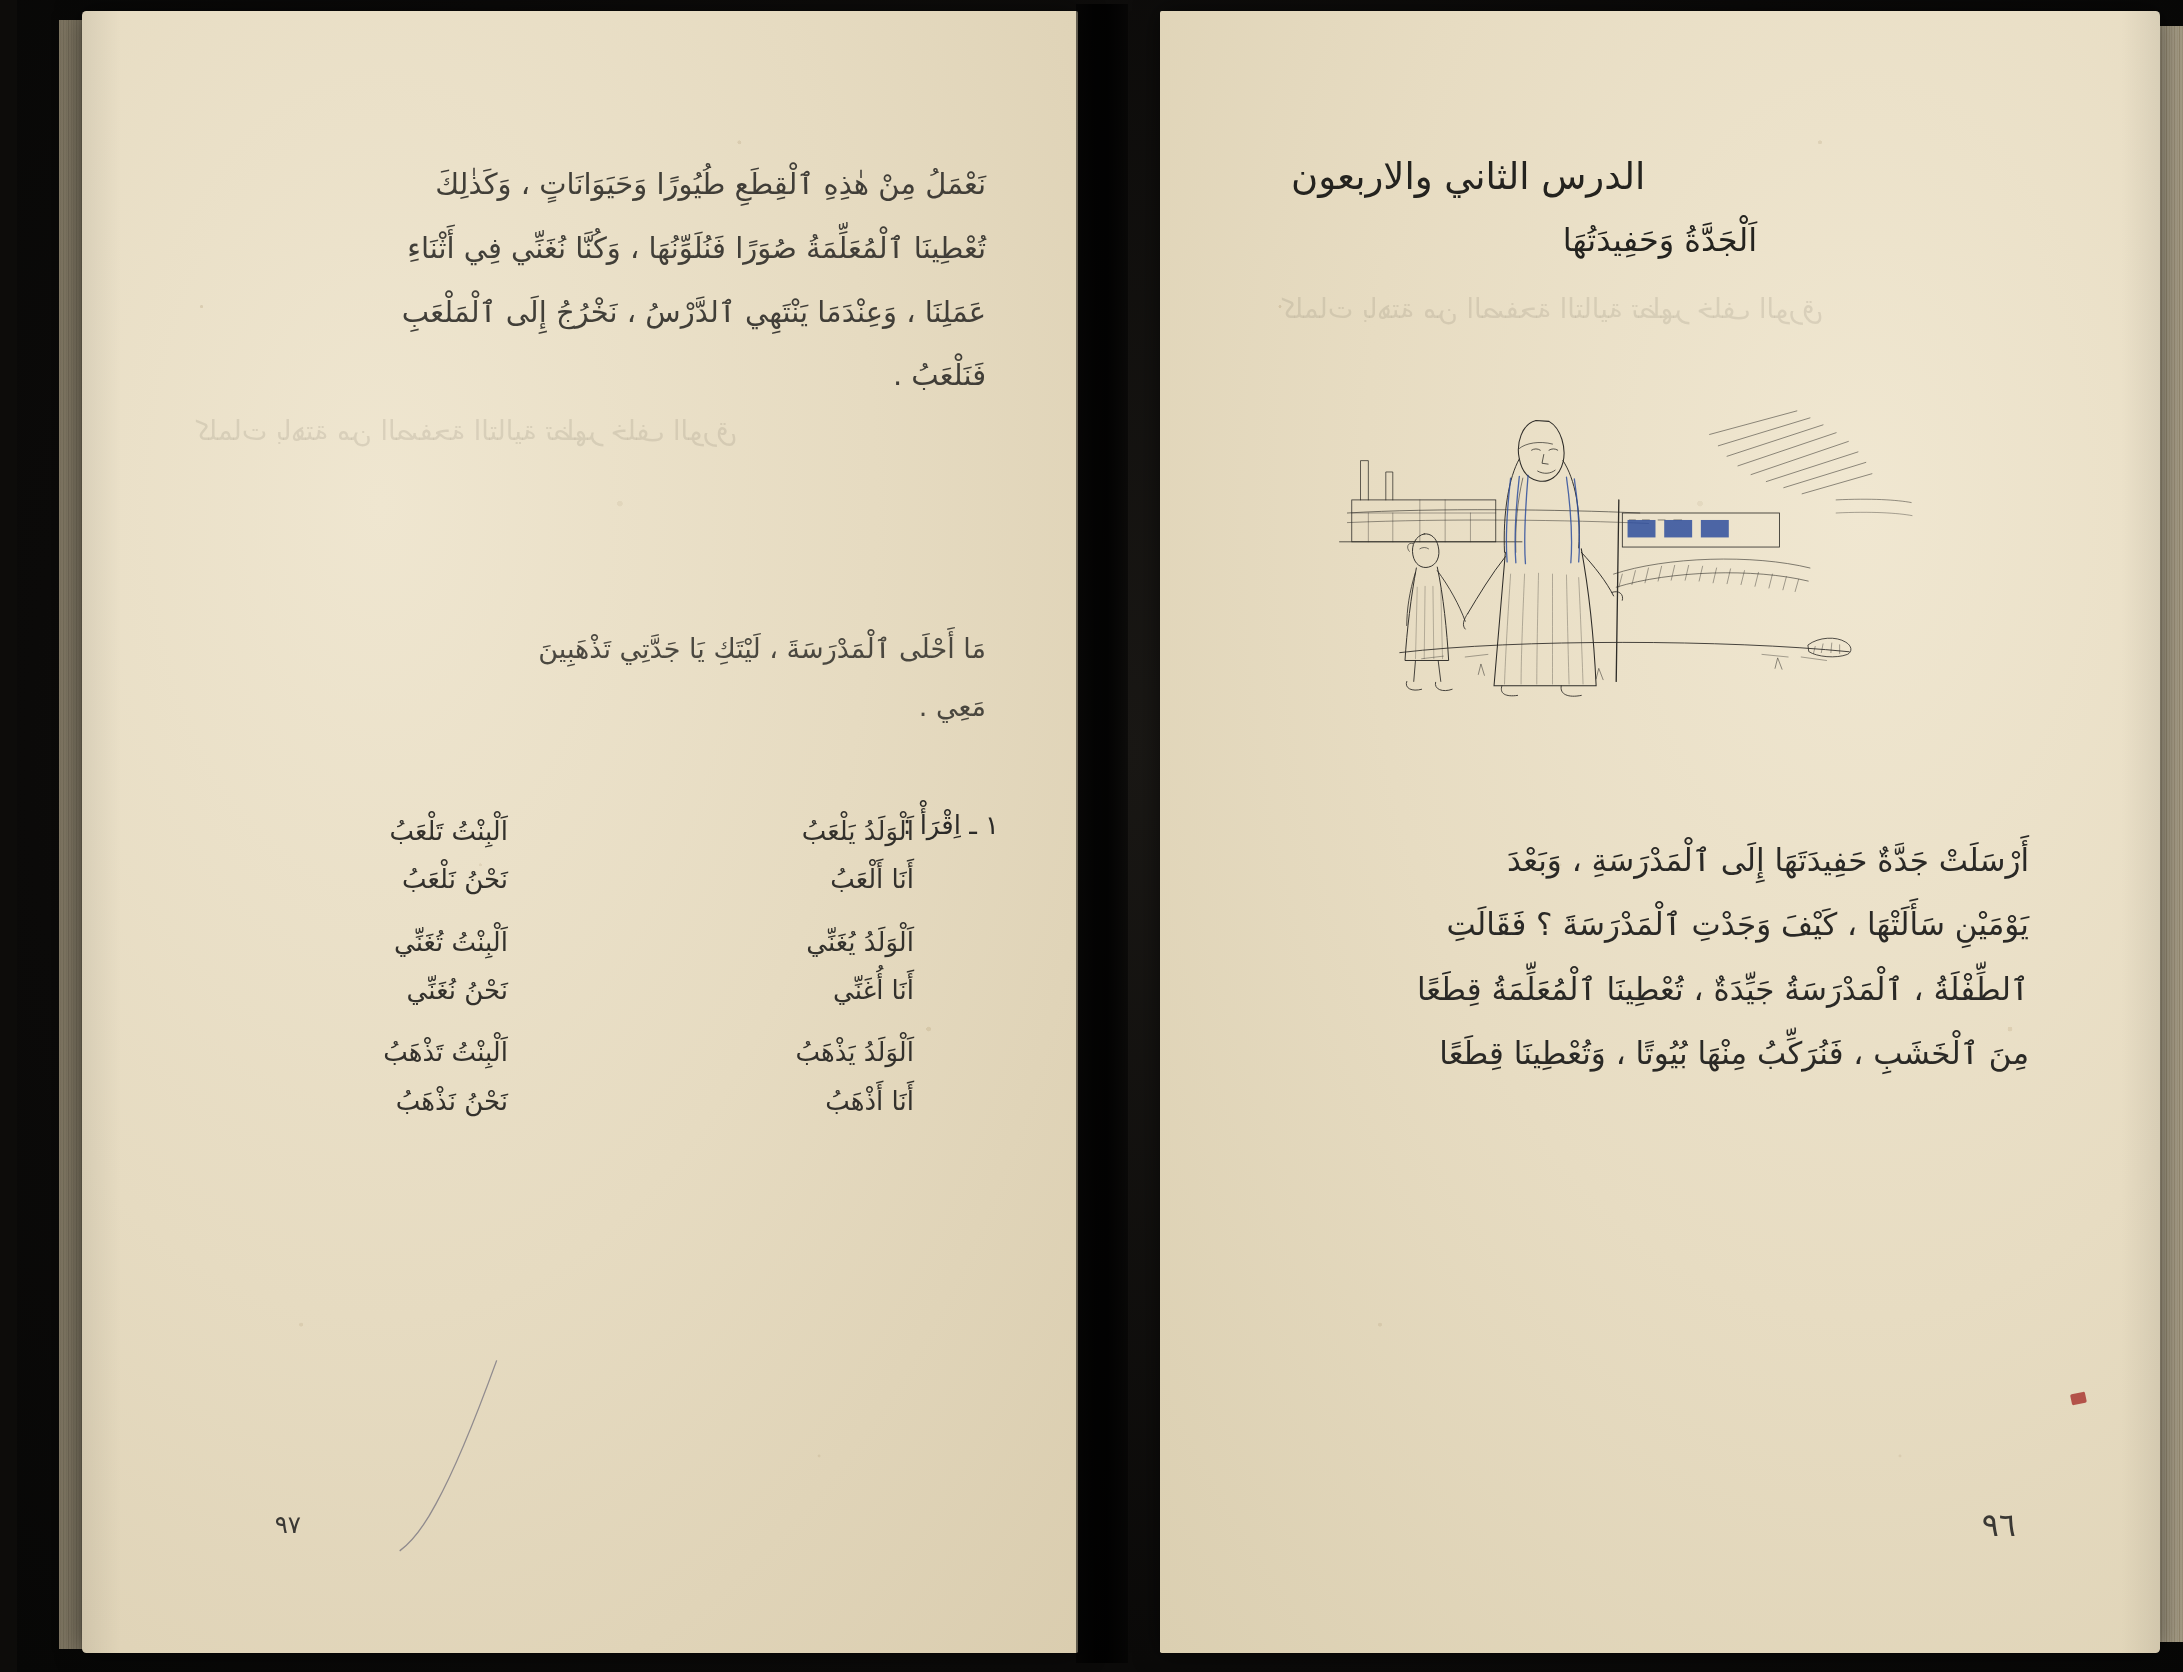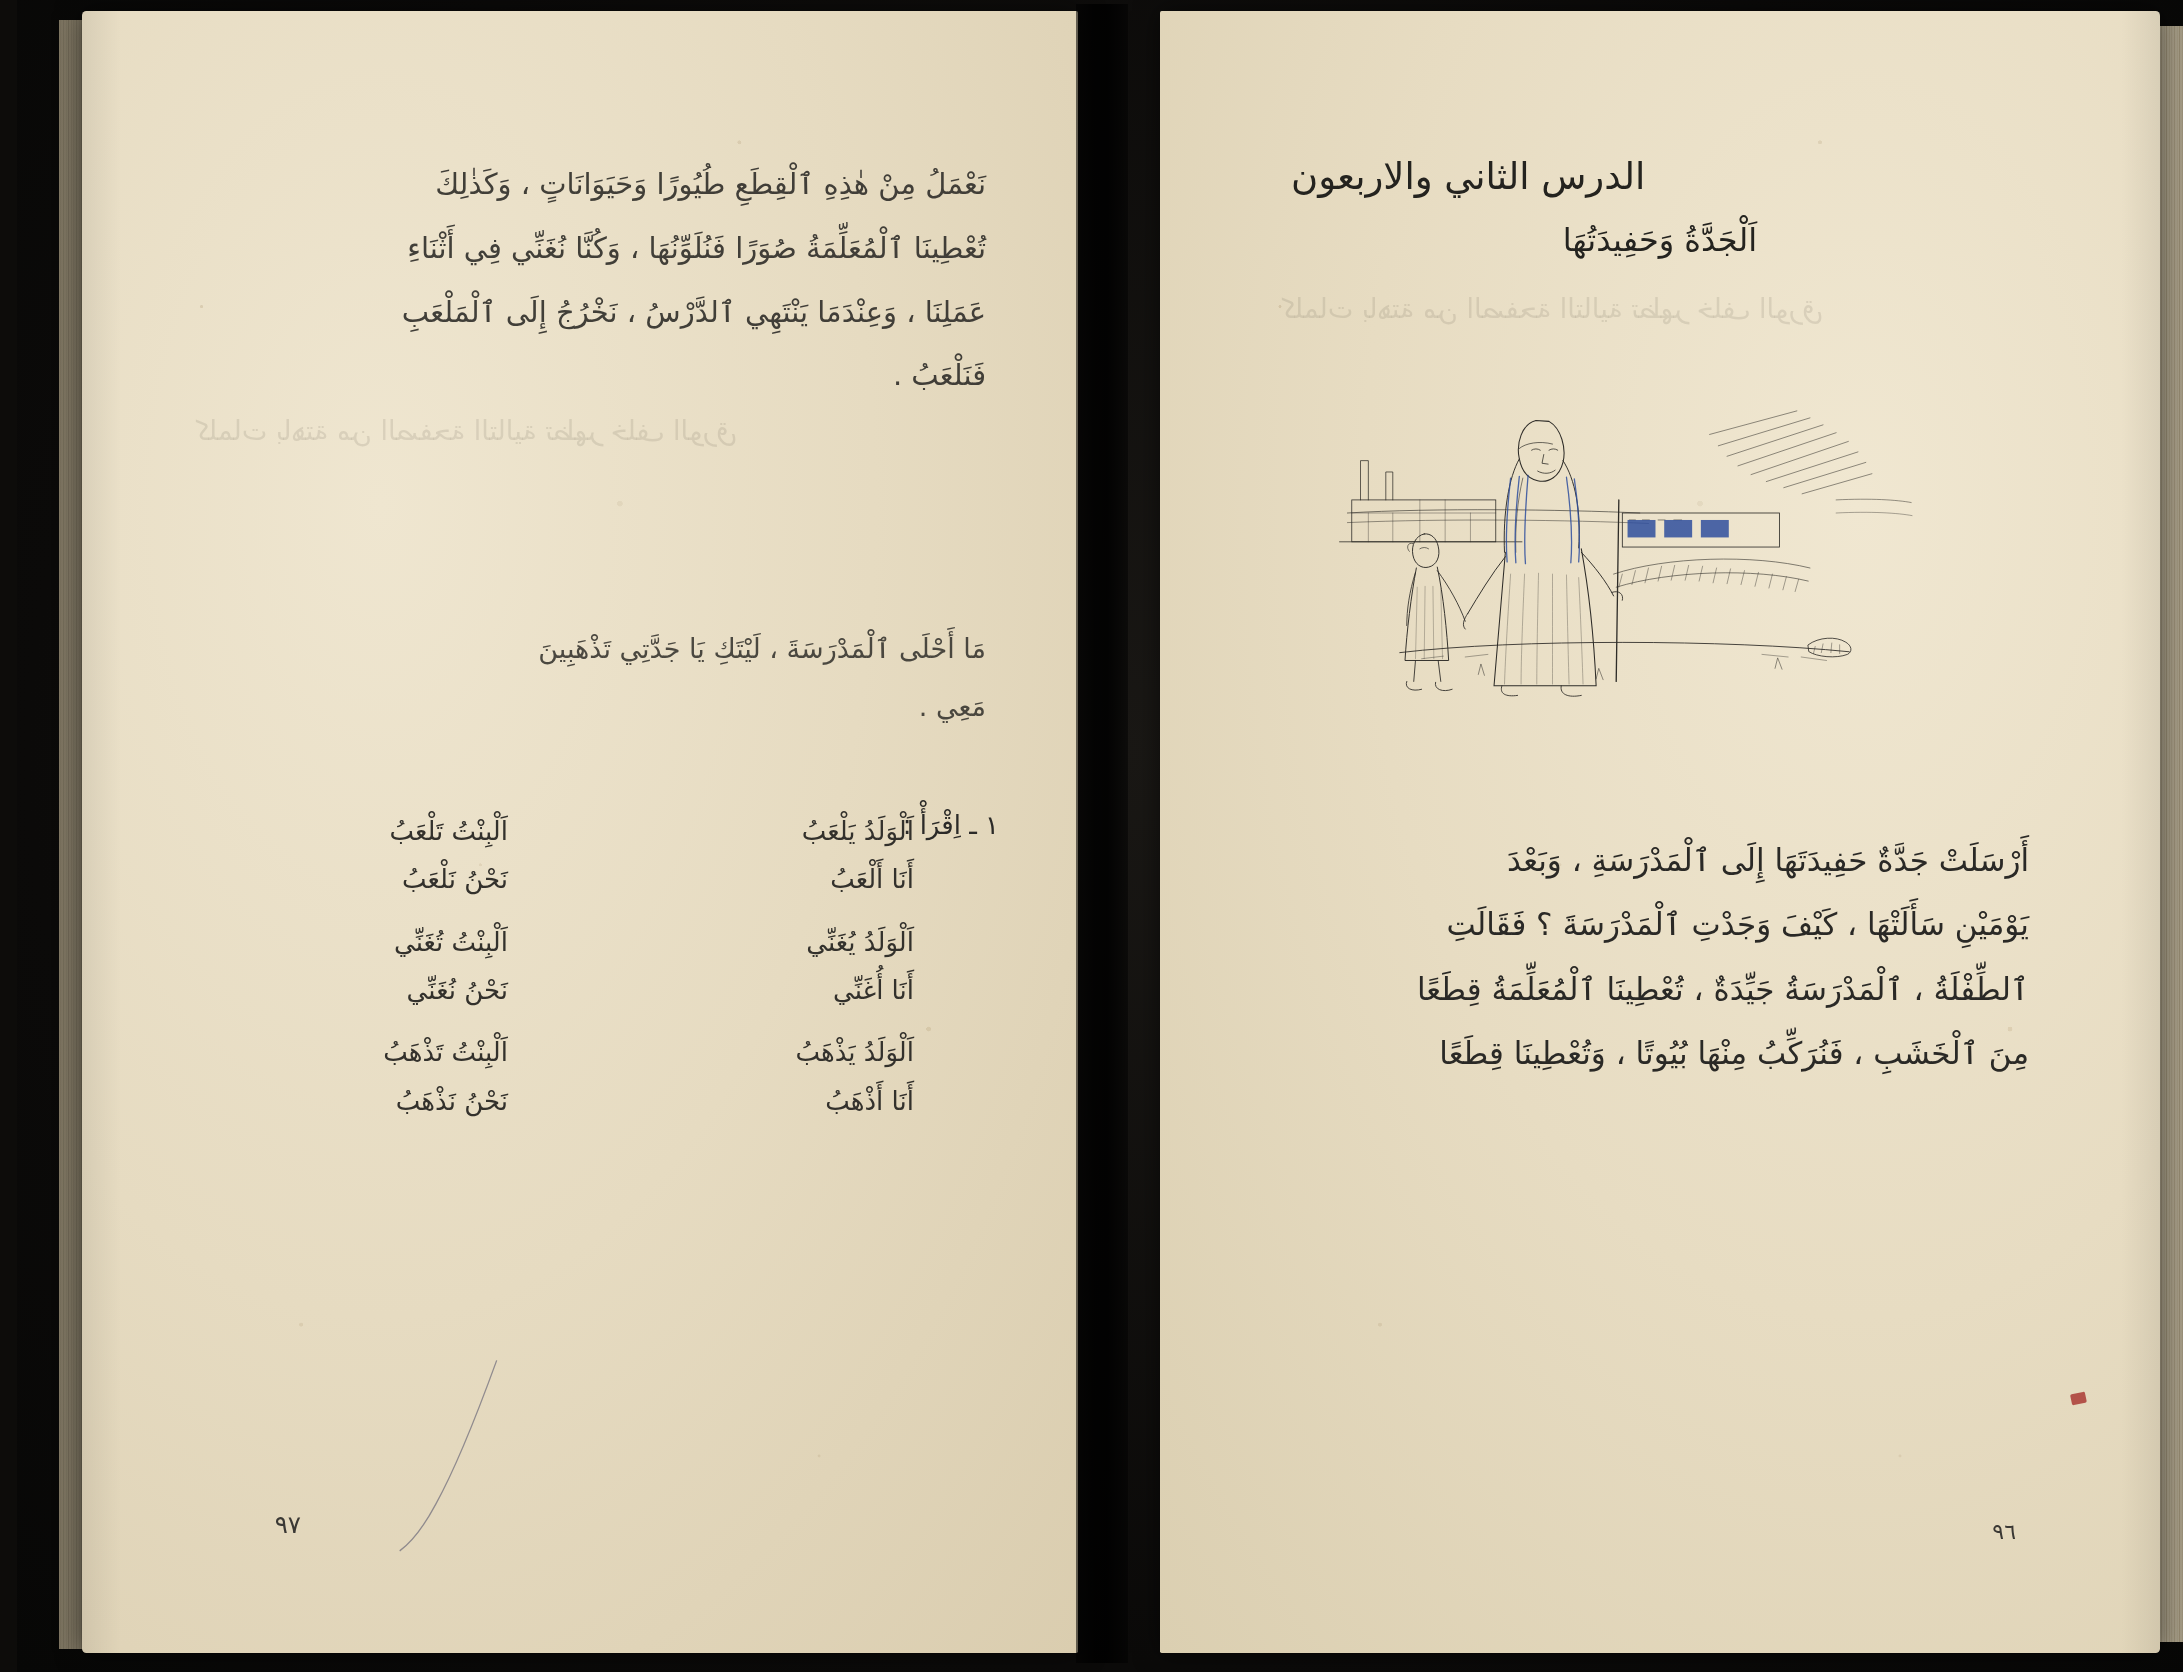--- a/index.html
+++ b/index.html
@@ -154,21 +154,21 @@
     font-size: 31px;
     line-height: 1.82;
     color: #2a2926;
   }
   #body-right p { margin: 0 0 7.9px 0; }
 
   #page-number-right {
     position: absolute;
     bottom: 109px;
     right: 144px;
-    font-size: 22px;
+    font-size: 32px;
     color: #3a3834;
   }
 
   
   #body-left-top {
     position: absolute;
     top: 144px;
     right: 92px;
     width: 817px;
     font-size: 29px;

